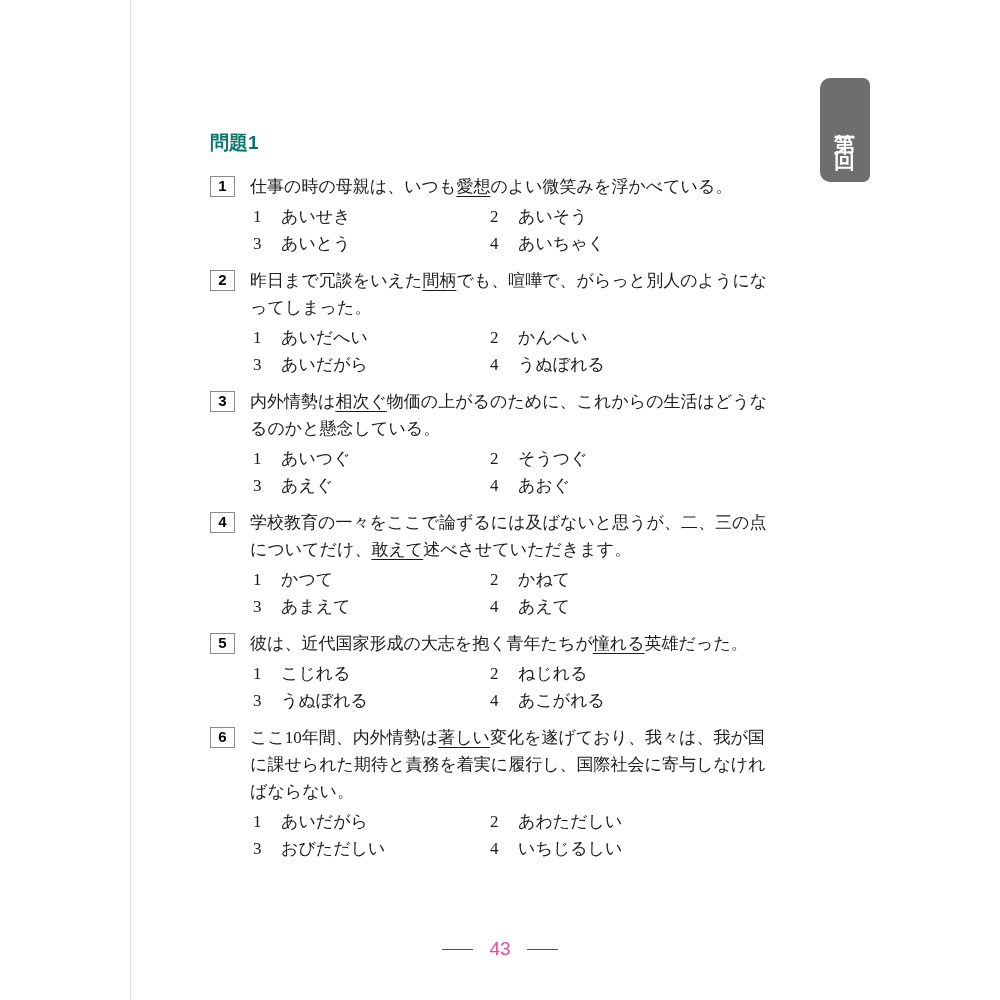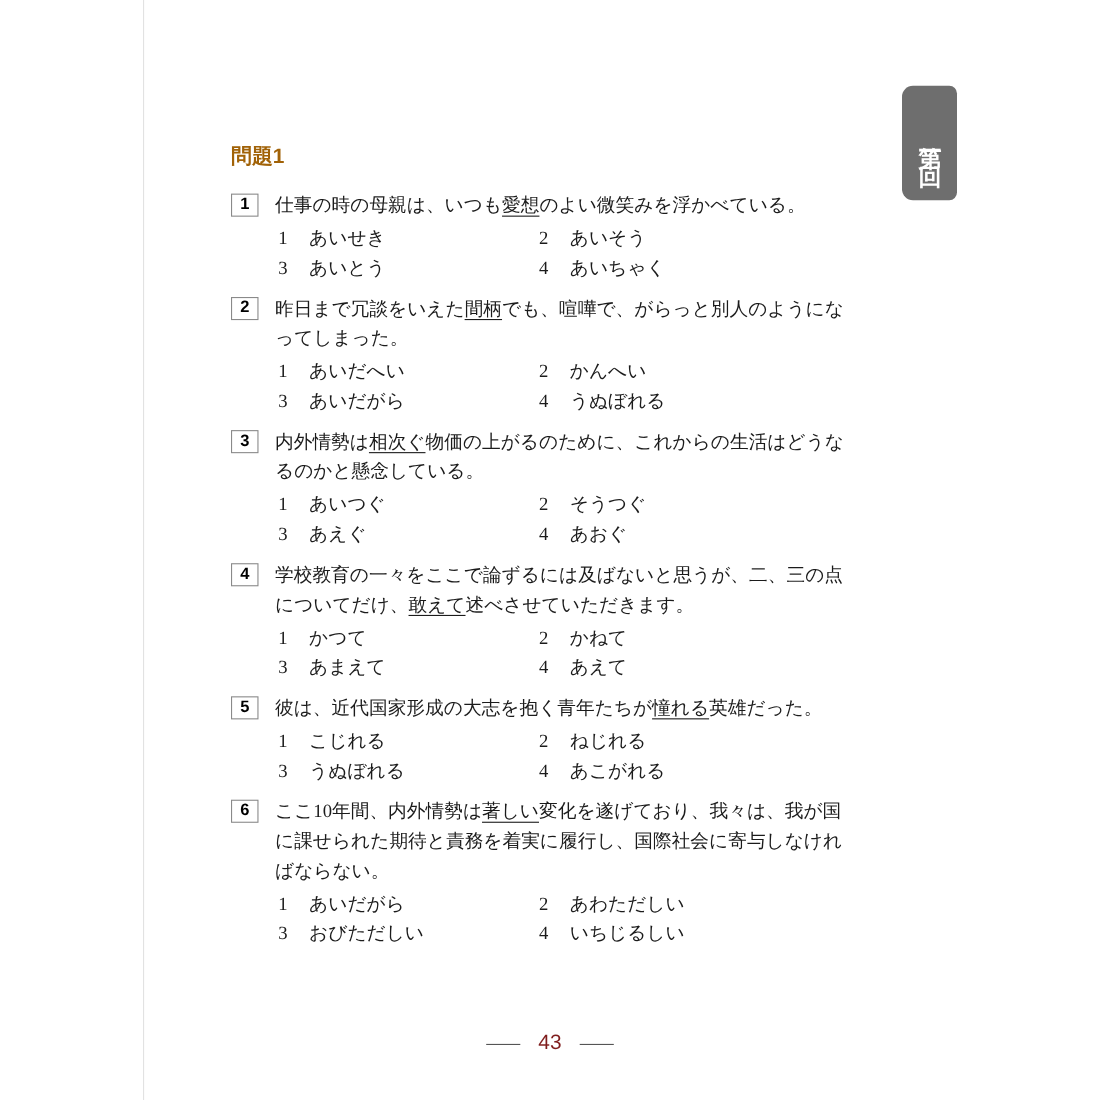--- a/index.html
+++ b/index.html
@@ -51,21 +51,21 @@
     top: 128px;
     width: 562px;
   }
   .heading {
     display: flex;
     font-family: "Liberation Sans", sans-serif;
     font-weight: bold;
     font-size: 19px;
     line-height: 29px;
     margin-bottom: 16px;
-    color: #a16207;
+    color: #0f766e;
   }
   .heading-label {
     flex: 0 0 73px;
     white-space: nowrap;
   }
   .heading-text { flex: 1; }
   .blank-underline {
     display: inline-block;
     width: 88px;
     height: 14px;
@@ -113,21 +113,21 @@
     position: absolute;
     top: 938px;
     left: 0;
     width: 1000px;
     display: flex;
     justify-content: center;
     align-items: center;
     gap: 16px;
     font-family: "Liberation Sans", sans-serif;
     font-size: 19px;
-    color: #7f1d1d;
+    color: #ec4899;
   }
   .dash {
     width: 31px;
     height: 1px;
     background: #555;
   }
 </style>
 </head>
 <body>
 

